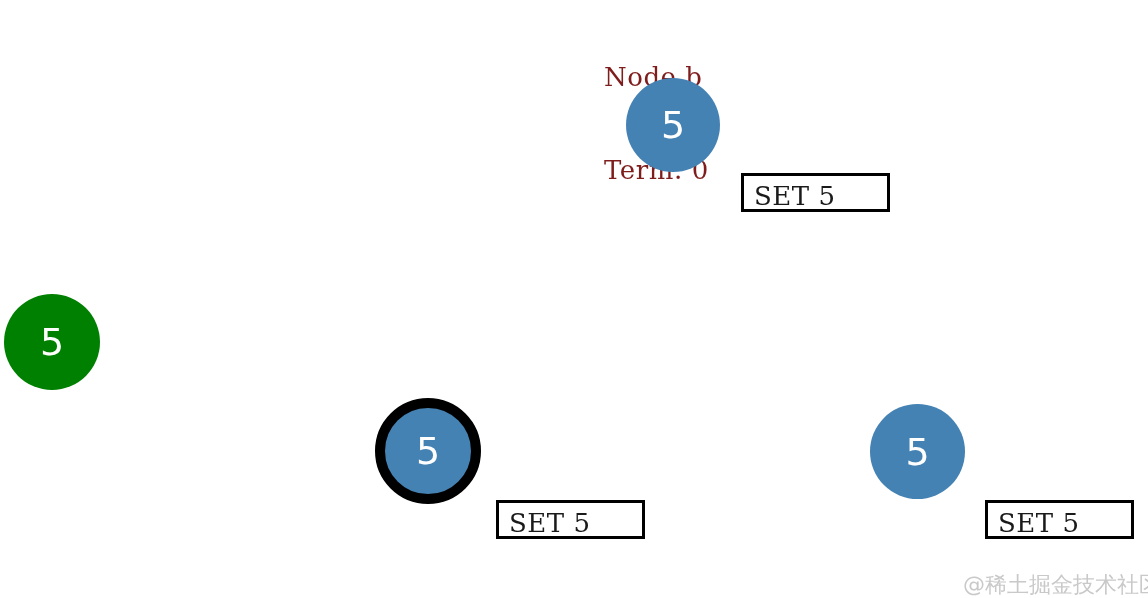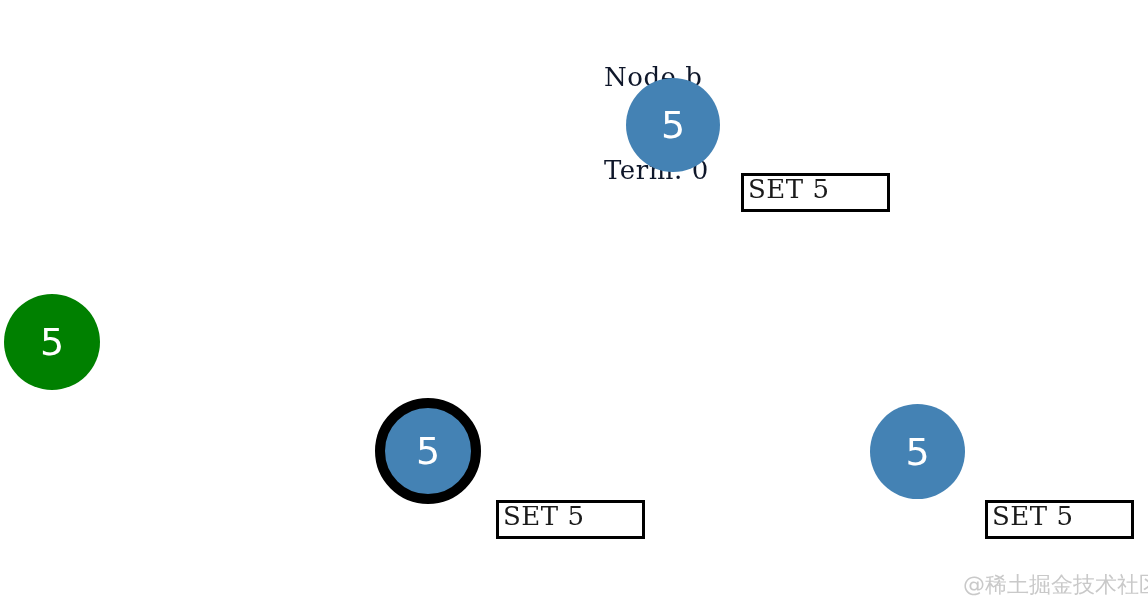--- a/index.html
+++ b/index.html
@@ -37,44 +37,44 @@
     border-style: solid;
     border-color: #000000;
   }
 
   
   .node-label {
     position: absolute;
     font-family: "DejaVu Serif", "Liberation Serif", serif;
     font-size: 26px;
     line-height: 31px;
-    color: #0f172a;
+    color: #7f1d1d;
     white-space: pre;
     letter-spacing: 0.5px;
     user-select: none;
   }
   .node-label .line {
     display: block;
     white-space: pre;
   }
 
   
   .cmd-box {
     position: absolute;
     box-sizing: border-box;
     background: #ffffff;
     border: 3px solid #000000;
     display: flex;
-    align-items: flex-start;
+    align-items: flex-end;
     font-family: "DejaVu Serif", "Liberation Serif", serif;
     font-size: 26px;
     line-height: 1;
     color: #1a1a1a;
     letter-spacing: 0.5px;
-    padding-left: 4px;
+    padding-left: 10px;
     white-space: pre;
     user-select: none;
   }
 
   
   .watermark {
     position: absolute;
     font-family: "DejaVu Sans", "Liberation Sans", sans-serif;
     font-size: 22px;
     line-height: 1;

